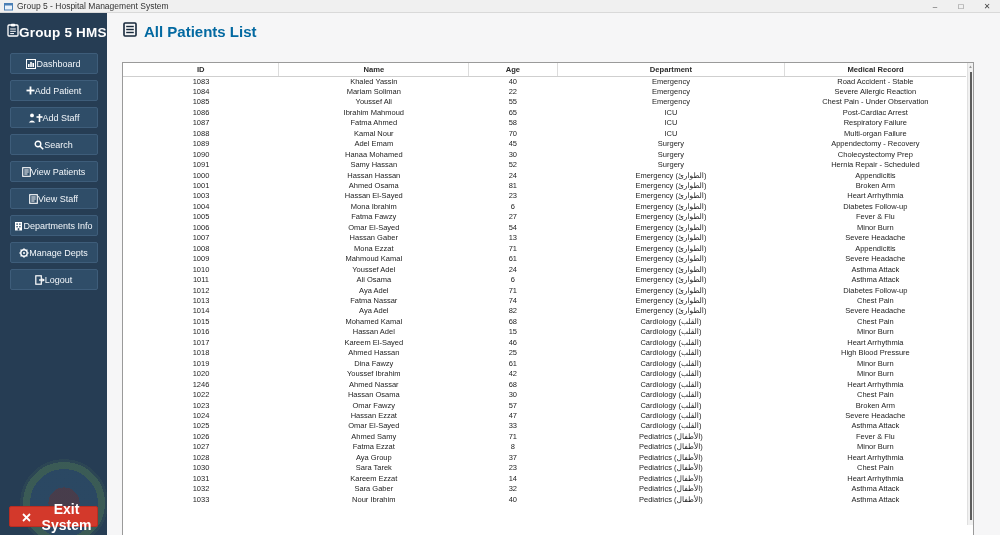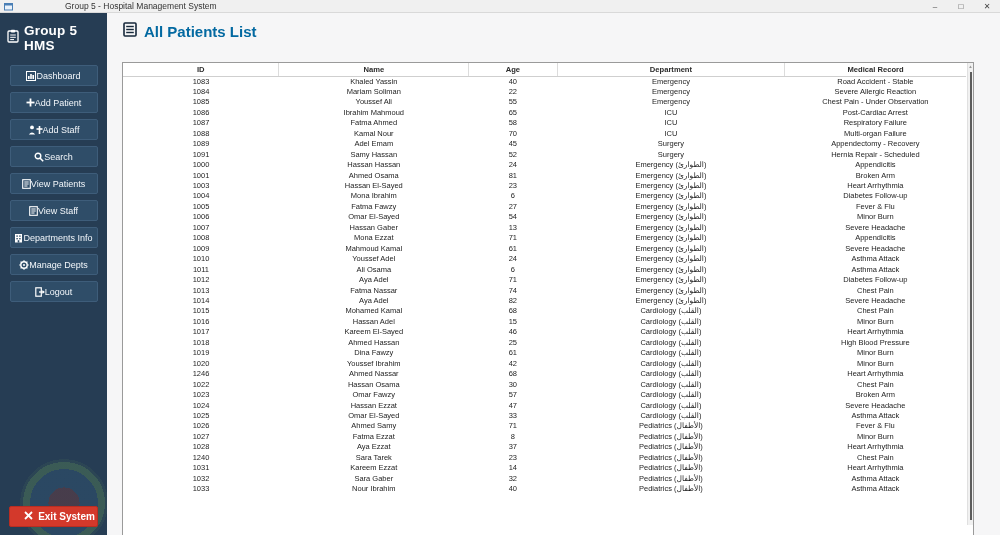--- a/index.html
+++ b/index.html
@@ -2,40 +2,40 @@
 <html><head>
 <meta charset="utf-8">
 <style>
   * { margin:0; padding:0; box-sizing:border-box; }
   html,body { width:1000px; height:535px; overflow:hidden;
     font-family:"Liberation Sans", sans-serif; background:#e8e8e8; }
 
   
   .titlebar { position:absolute; top:0; left:0; width:1000px; height:13px;
     background:#f0f0f0; border-bottom:1px solid #d9d9d9;
-    display:flex; align-items:center; font-size:8.5px; color:#333;gap:48px; }
+    display:flex; align-items:center; font-size:8.5px; color:#333; }
   .titlebar .app-ico { width:9px; height:9px; margin:0 4px 0 4px; flex:0 0 auto; }
   .titlebar .ttl { flex:1; white-space:nowrap; }
   .win-controls { display:flex; align-items:center; gap:0; height:13px; }
   .win-btn { width:26px; height:13px; text-align:center; font-size:8px; line-height:13px;
     color:#444; cursor:default; }
 
   
   .sidebar { position:absolute; top:13px; left:0; width:107px; height:522px;
     background:#263d54; overflow:hidden; }
-  .brand { display:flex; align-items:center; gap:5px; padding:10px 0 0 7px; }
+  .brand { display:flex; align-items:center; padding:10px 0 0 7px; }
   .brand-label { color:#fff; font-weight:bold; font-size:13.5px; letter-spacing:.2px; }
   .side-nav { margin-top:12px; display:flex; flex-direction:column; align-items:center; gap:6px; }
   .side-btn { width:88px; height:21px; background:#2f4d68; border:1px solid #3e5d7a;
     border-radius:2px; color:#f2f6fa; font-size:9px; font-family:"Liberation Sans",sans-serif;
     display:flex; align-items:center; justify-content:center; cursor:pointer; }
   .side-btn .icn { display:flex; align-items:center; }
   .exit-btn { position:absolute; left:9px; right:9px; bottom:8px; height:21px;
     background:#d3392b; border:1px solid #b92d22; border-radius:2px; color:#fff;
-    font-weight:bold; font-size:10px; display:flex; align-items:center; justify-content:center;
+    font-weight:bold; font-size:14px; display:flex; align-items:center; justify-content:center;
     gap:5px; cursor:pointer; z-index:2; font-family:"Liberation Sans",sans-serif;padding-left:12px; }
   .watermark { position:absolute; left:14px; top:440px; width:100px; height:100px;
     border-radius:50%; opacity:.28; z-index:1;
     background:radial-gradient(circle at 50% 50%,
       rgba(170,60,50,.9) 0 22%, rgba(60,110,150,.8) 22% 48%,
       rgba(120,180,90,.9) 48% 58%, rgba(120,180,90,.25) 58% 62%, transparent 62%); }
 
   
   .main { position:absolute; top:13px; left:107px; width:893px; height:522px;
     background:#f6f6f7; }
@@ -283,20 +283,27 @@
             <td>Multi-organ Failure</td>
           </tr>
           <tr>
             <td>1089</td>
             <td>Adel Emam</td>
             <td>45</td>
             <td>Surgery</td>
             <td>Appendectomy - Recovery</td>
           </tr>
           <tr>
+            <td>1090</td>
+            <td>Hanaa Mohamed</td>
+            <td>30</td>
+            <td>Surgery</td>
+            <td>Cholecystectomy Prep</td>
+          </tr>
+          <tr>
             <td>1091</td>
             <td>Samy Hassan</td>
             <td>52</td>
             <td>Surgery</td>
             <td>Hernia Repair - Scheduled</td>
           </tr>
           <tr>
             <td>1000</td>
             <td>Hassan Hassan</td>
             <td>24</td>
@@ -480,27 +487,27 @@
           </tr>
           <tr>
             <td>1027</td>
             <td>Fatma Ezzat</td>
             <td>8</td>
             <td>Pediatrics (الأطفال)</td>
             <td>Minor Burn</td>
           </tr>
           <tr>
             <td>1028</td>
-            <td>Aya Ezzat</td>
+            <td>Aya Group</td>
             <td>37</td>
             <td>Pediatrics (الأطفال)</td>
             <td>Heart Arrhythmia</td>
           </tr>
           <tr>
-            <td>1240</td>
+            <td>1030</td>
             <td>Sara Tarek</td>
             <td>23</td>
             <td>Pediatrics (الأطفال)</td>
             <td>Chest Pain</td>
           </tr>
           <tr>
             <td>1031</td>
             <td>Kareem Ezzat</td>
             <td>14</td>
             <td>Pediatrics (الأطفال)</td>

